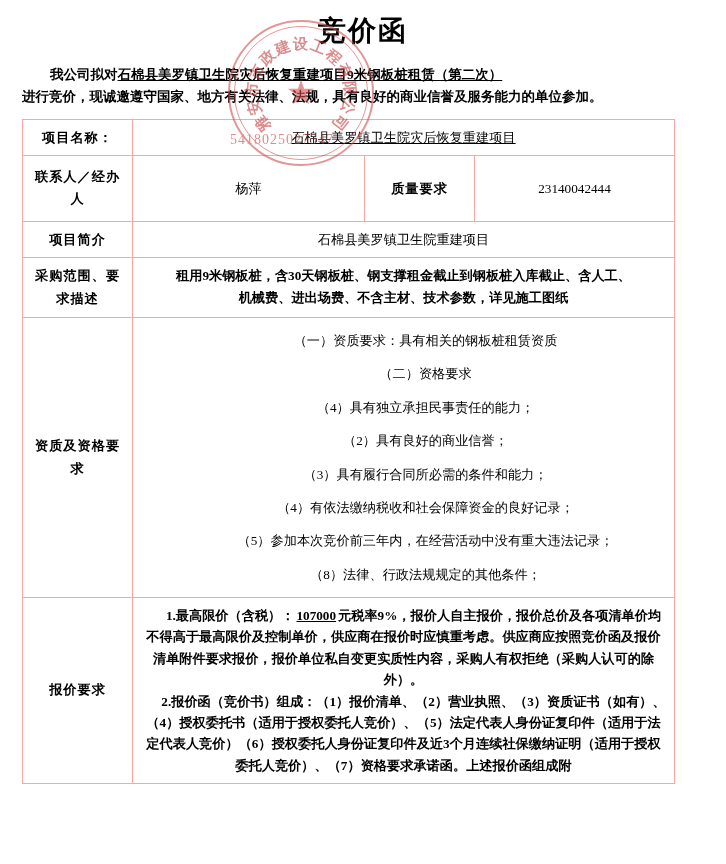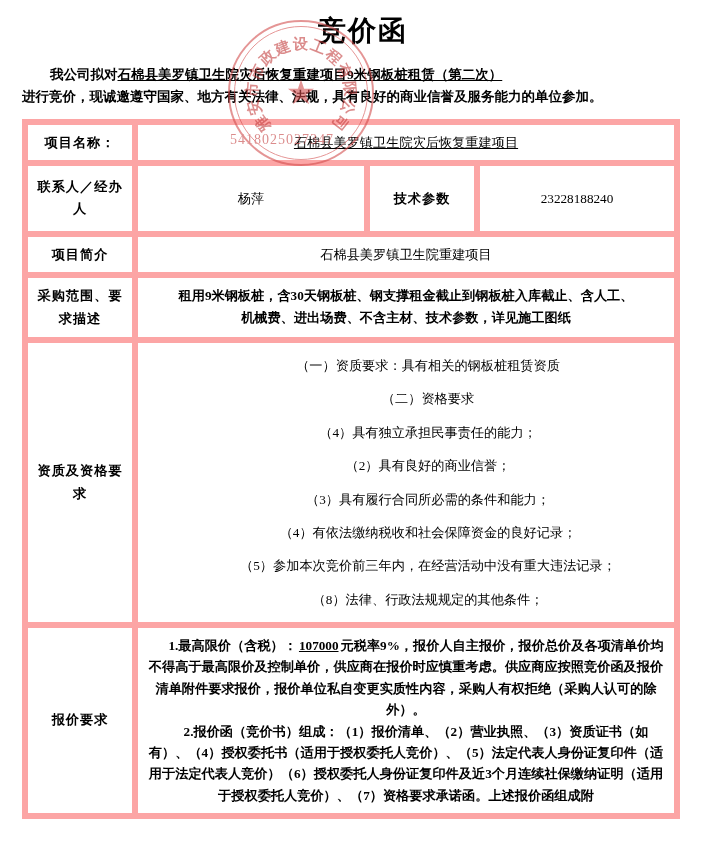--- a/index.html
+++ b/index.html
@@ -104,21 +104,21 @@
   
   table.main {
     border-collapse: collapse;
     width: 652px;
     margin: 4px 22px 0 22px;
     table-layout: fixed;
     position: relative;
     z-index: 2;
   }
   table.main td {
-    border: 6px solid #fca5a5;
+    border: 1px solid #fca5a5;
     padding: 7px 8px;
     font-size: 13.2px;
     line-height: 1.62;
     vertical-align: top;
     margin-top: 16px;
   }
   td.label {
     text-align: center;
     font-weight: bold;
     letter-spacing: 1px;
@@ -200,22 +200,22 @@
         <td class="label mid">项目名称：</td>
         <td class="val center-v" colspan="3">
           <span class="u">石棉县美罗镇卫生院灾后恢复重建项目</span>
         </td>
       </tr>
       <tr>
         <td class="label mid" style="padding:10px 6px">
           <div class="label-vert">联系人／经办人</div>
         </td>
         <td class="val center-v">杨萍</td>
-        <td class="label mid">技术参数</td>
-        <td class="val center-v">23228188240</td>
+        <td class="label mid">质量要求</td>
+        <td class="val center-v">23140042444</td>
       </tr>
       <tr>
         <td class="label mid">项目简介</td>
         <td class="val center-v" colspan="3">石棉县美罗镇卫生院重建项目</td>
       </tr>
       <tr>
         <td class="label mid">
           <div class="label-vert">采购范围、要求描述</div>
         </td>
         <td class="val" colspan="3">

